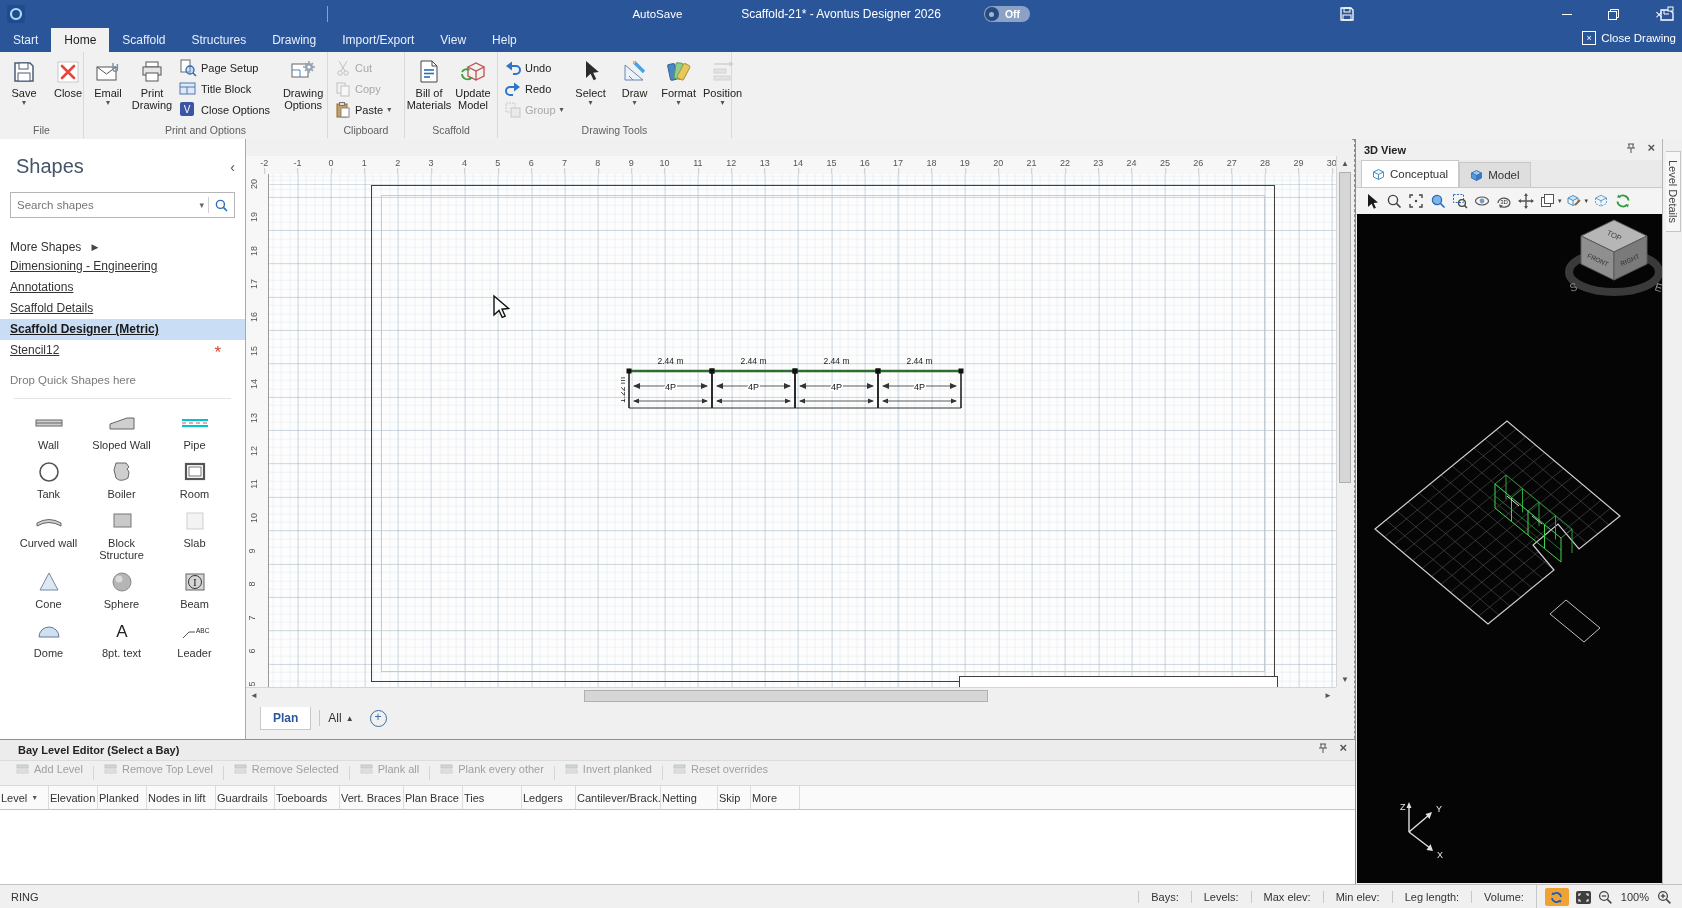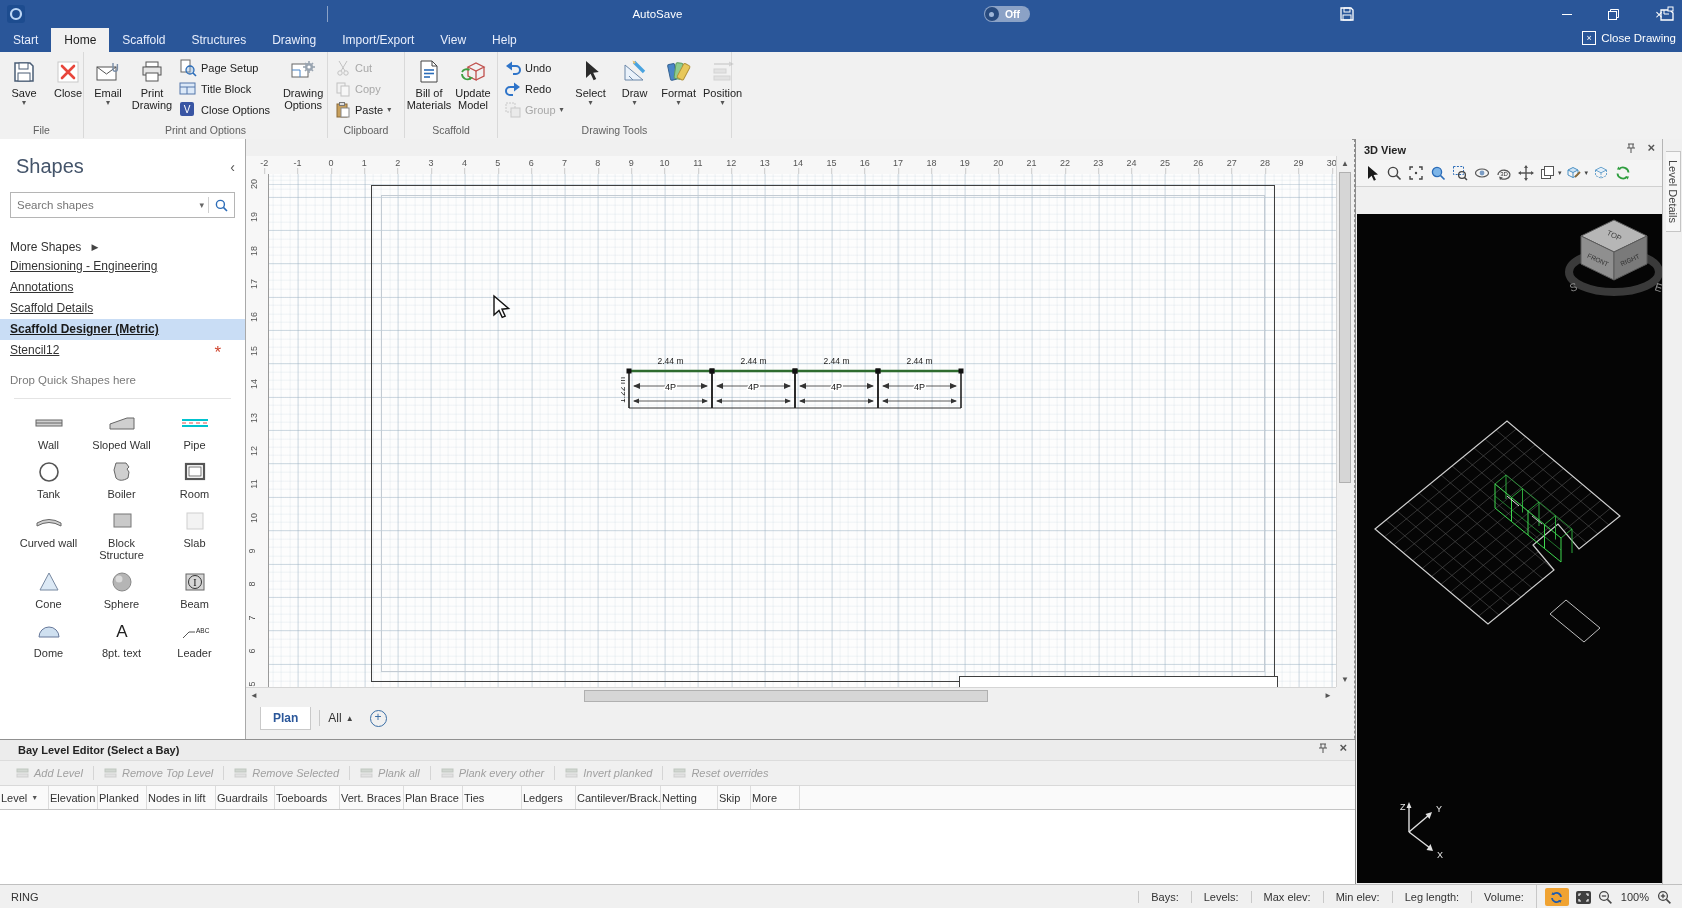--- a/index.html
+++ b/index.html
@@ -95,21 +95,21 @@
   .ptab{font-size:12px;color:#2b579a;font-weight:bold;padding:4px 12px;margin-left:14px;background:#fff;border:1px solid #c9c9c9;border-top:none;}
   .ptab-sep{width:1px;height:16px;background:#c9c9c9;margin:0 8px;}
   .ptab-all{font-size:12px;color:#333;display:flex;align-items:center;gap:4px;}
   .ptab-all b{font-size:8px;color:#444;}
   .addpage{width:15px;height:15px;border:1px solid #3a6ea5;border-radius:50%;color:#3a6ea5;font-size:12px;line-height:13px;text-align:center;margin-left:16px;}
   
   .bay-editor{position:absolute;left:0;top:600px;width:1355px;height:145px;background:#f0f0f0;border-top:1px solid #909090;}
   .be-header{height:20px;background:#ececec;border-bottom:1px solid #dcdcdc;display:flex;align-items:center;font-weight:bold;font-size:11px;color:#222;padding-left:18px;position:relative;}
   .be-pins{position:absolute;right:8px;top:2px;display:flex;gap:10px;color:#555;}
   .be-toolbar{height:24px;display:flex;align-items:center;padding-left:8px;gap:2px;}
-  .be-btn{display:flex;align-items:center;gap:5px;font-size:11px;color:#a0a0a0;padding:0 8px;height:20px;font-style:italic;}
+  .be-btn{display:flex;align-items:flex-start;gap:5px;font-size:11px;color:#a0a0a0;padding:0 8px;height:20px;}
   .be-vsep{width:1px;height:14px;background:#d5d5d5;}
   .be-colhead{height:23px;display:flex;background:#fafafa;border-top:1px solid #d9d9d9;border-bottom:1px solid #c4c4c4;}
   .be-col{box-sizing:border-box;border-right:1px solid #dcdcdc;font-size:11px;color:#333;line-height:22px;padding-left:1px;white-space:nowrap;overflow:hidden;display:flex;align-items:center;gap:4px;}
   .be-col b{font-size:7px;color:#555;font-weight:normal;}
   .be-body{height:76px;background:#fff;}
   
   .panel3d{position:absolute;left:1355px;top:0;width:307px;height:745px;background:#f0f0f0;border-left:1px solid #8c8c8c;}
   .p3-header{height:21px;display:flex;align-items:center;font-weight:bold;font-size:11px;color:#222;padding-left:8px;position:relative;}
   .p3-pins{position:absolute;right:8px;top:3px;display:flex;gap:10px;color:#555;}
   .p3-tabs{height:27px;display:flex;align-items:flex-end;padding-left:5px;border-bottom:1px solid #c9c9c9;background:#eaeaea;}
@@ -159,20 +159,21 @@
           <rect x="4" y="9" width="8" height="5" fill="none" stroke="#fff"></rect>
         </svg>
     </span>
     <span class="tb-icon">
       <svg width="16" height="16" viewBox="0 0 16 16">
           <path d="M2 4h9l3 3v7H2z" fill="none" stroke="#fff" stroke-width="1.3"></path>
           <path d="M5 4v4h5" fill="none" stroke="#fff"></path>
           <rect x="9" y="1" width="5" height="4" fill="#2a5699" stroke="#fff"></rect>
         </svg>
     </span>
+    <div class="tb-title">Scaffold-21* - Avontus Designer 2026</div>
     <div class="win-controls">
       <div class="win-btn win-min">
           <i></i>
         </div>
       <div class="win-btn">
         <svg width="11" height="11" viewBox="0 0 11 11">
             <rect x="0.5" y="2.5" width="8" height="8" fill="none" stroke="#fff"></rect>
             <path d="M2.5 2.5v-2h8v8h-2" fill="none" stroke="#fff"></path>
           </svg>
       </div>
@@ -833,20 +834,37 @@
     <div class="panel3d">
       <div class="p3-header">
         <span>3D View</span>
         <span class="p3-pins">
           <svg width="12" height="12" viewBox="0 0 12 12">
               <path d="M3 2h6M4 2v4M8 2v4M2 6h8M6 6v5" stroke="#555" fill="none"></path>
             </svg>
           <span style="font-size:13px;line-height:12px;">×</span>
         </span>
       </div>
+      <div class="p3-tabs">
+        <div class="p3-tab active">
+          <svg width="13" height="13" viewBox="0 0 13 13">
+              <path d="M1.5 4l5-2.5 5 2.5-5 2.5z" fill="#eaf4fc" stroke="#4a90c4"></path>
+              <path d="M1.5 4v5l5 2.5v-5M11.5 4v5l-5 2.5" fill="none" stroke="#4a90c4"></path>
+            </svg>
+          <span>Conceptual</span>
+        </div>
+        <div class="p3-tab">
+          <svg width="13" height="13" viewBox="0 0 13 13">
+              <path d="M1.5 4l5-2.5 5 2.5-5 2.5z" fill="#9ec6e8" stroke="#3b78c3"></path>
+              <path d="M1.5 4v5l5 2.5v-5z" fill="#5c97cf" stroke="#3b78c3"></path>
+              <path d="M11.5 4v5l-5 2.5v-5z" fill="#3b78c3" stroke="#3b78c3"></path>
+            </svg>
+          <span>Model</span>
+        </div>
+      </div>
       <div class="p3-toolbar" id="p3-toolbar">
           <div class="t3">
             <svg width="16" height="16" viewBox="0 0 16 16">
               <path d="M4 1v13l3.6-3.3 2.3 5 2-0.9-2.3-4.9 4.4-.5z" fill="#1a1a1a"></path>
             </svg>
           </div>
           <div class="t3">
             <svg width="16" height="16" viewBox="0 0 16 16">
               <circle cx="7" cy="7" r="4.6" fill="none" stroke="#444" stroke-width="1.4"></circle>
               <line x1="10.4" y1="10.4" x2="14.5" y2="14.5" stroke="#444" stroke-width="1.6"></line>

